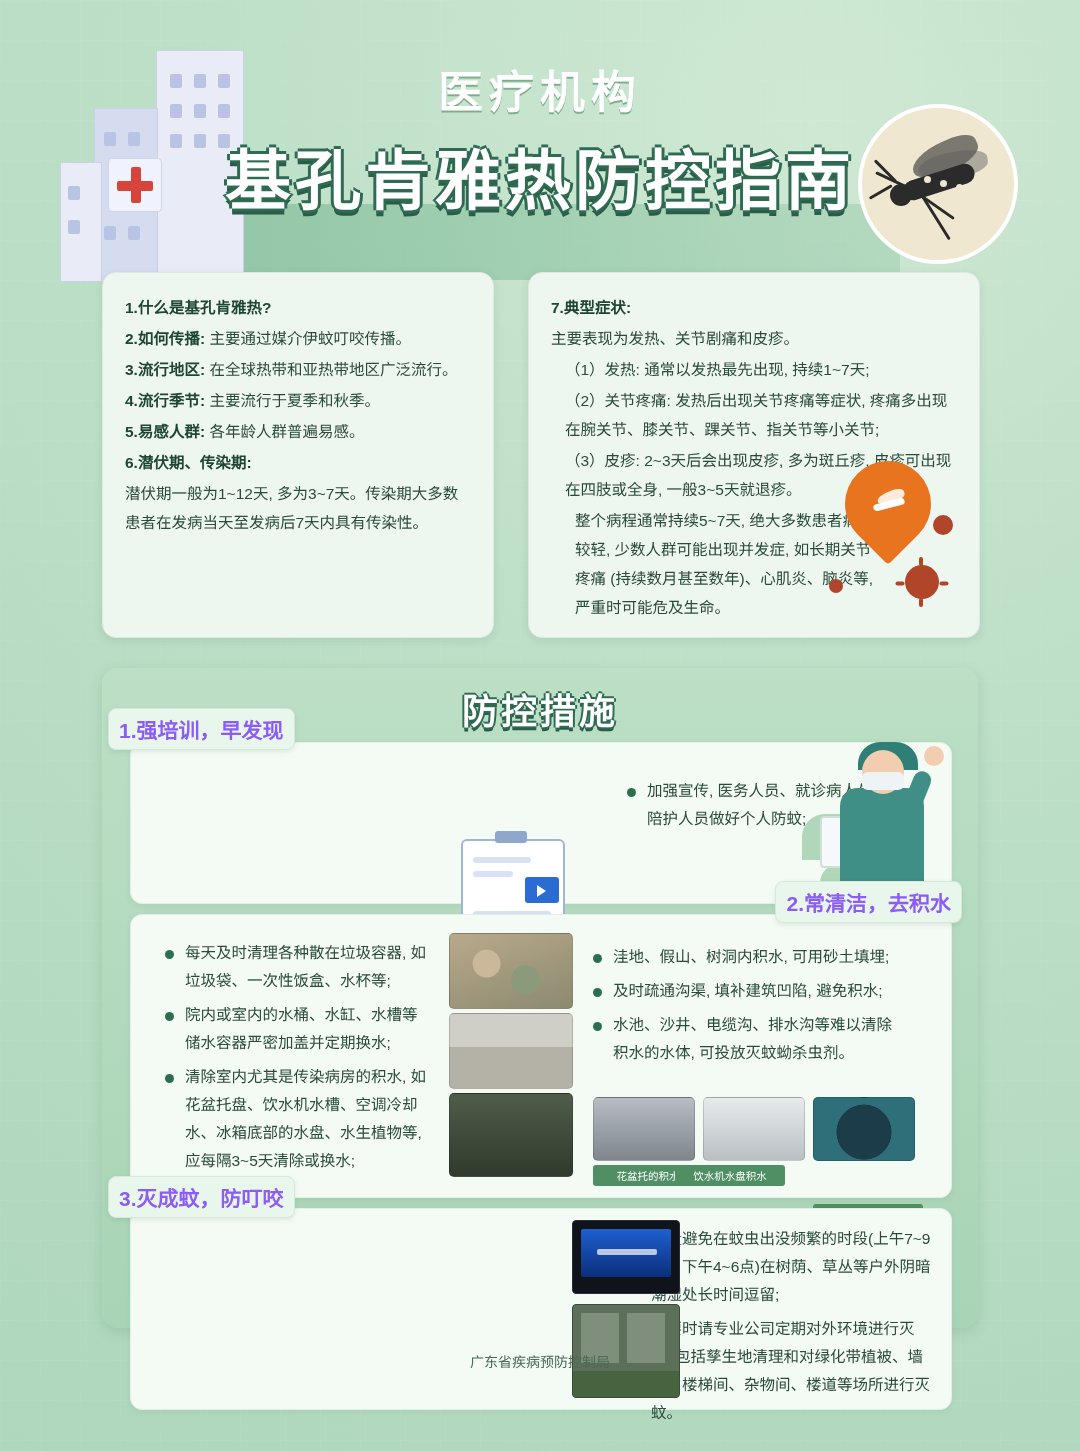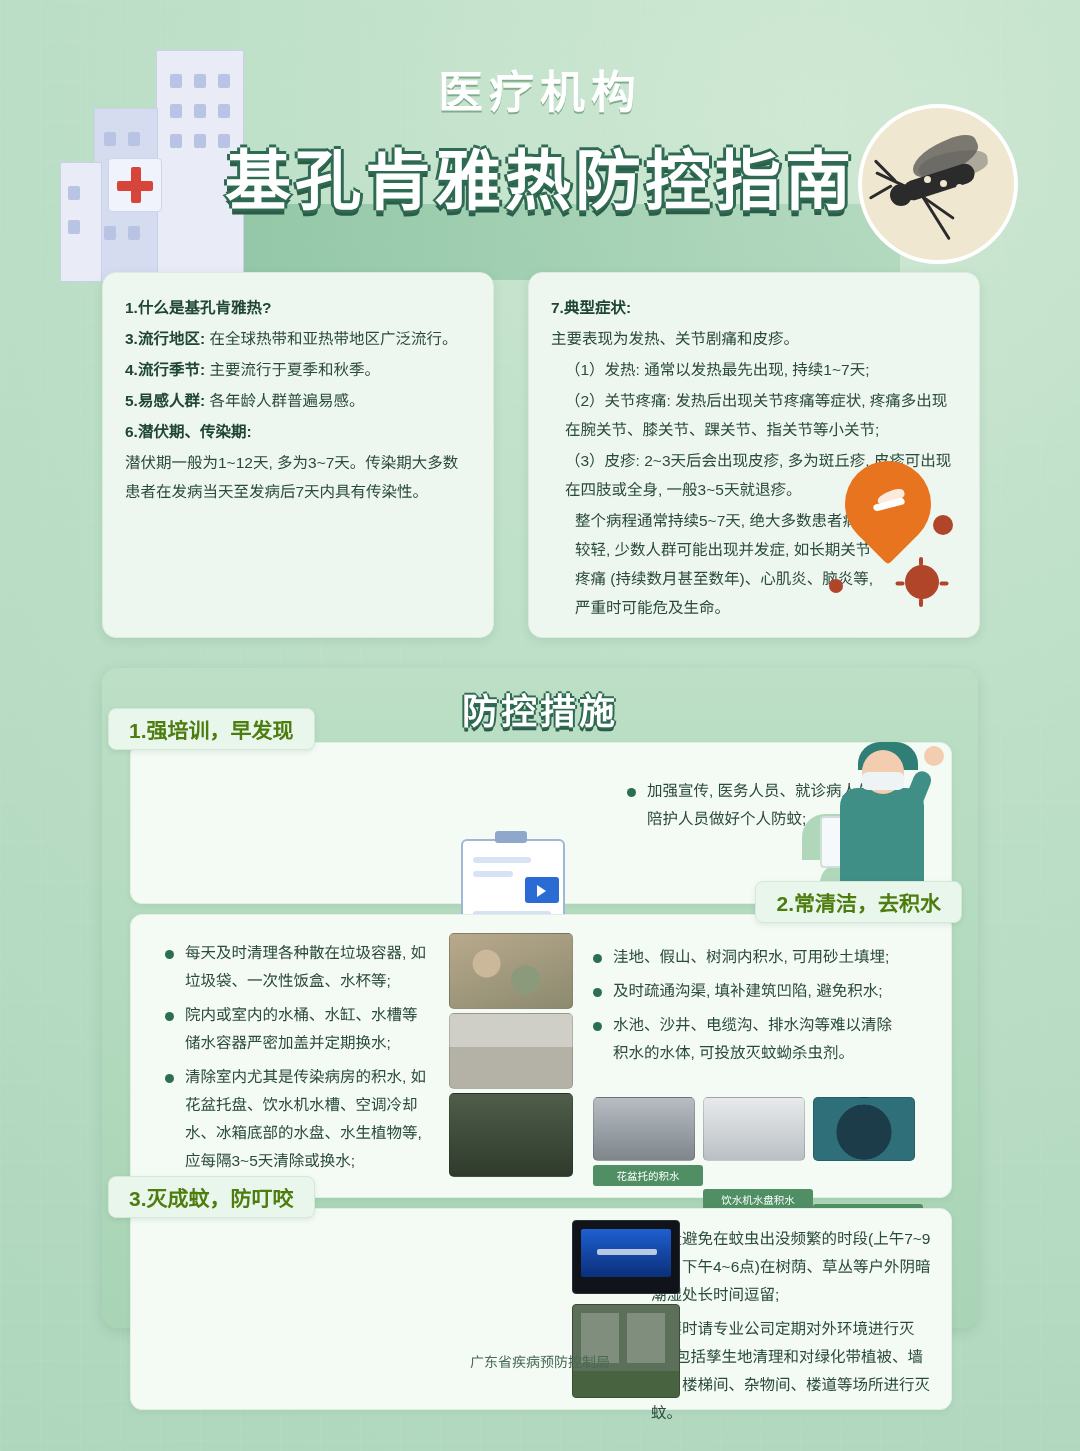--- a/index.html
+++ b/index.html
@@ -98,22 +98,22 @@
     position:absolute;left:28px;width:820px;background:#f4fbf5;border-radius:12px;
     border:1px solid #e2f0e4;box-shadow:0 2px 6px rgba(60,100,75,.08);
   }
   .wb1{top:74px;height:160px;}
   .wb2{top:246px;height:282px;}
   .wb3{top:540px;height:200px;}
 
   .sec-tag{
     position:absolute;height:40px;border-radius:8px;background:#e9f6ec;
     border:1px solid #d4e9d8;box-shadow:0 2px 5px rgba(60,100,75,.12);
-    display:flex;align-items:center;padding:0 20px;
-    font-size:21px;font-weight:bold;color:#4d7c0f;
+    display:flex;align-items:center;padding:0 10px;
+    font-size:21px;font-weight:bold;color:#8b5cf6;
   }
   .tag1{left:6px;top:40px;}
   .tag2{right:16px;top:213px;}
   .tag3{left:6px;top:508px;text-align:center;}
 
   .bullets{font-size:15.5px;line-height:28px;color:#2a4a3b;}
   .bl{position:relative;padding-left:20px;margin-bottom:6px;}
   .bl::before{content:"";position:absolute;left:0;top:11px;width:9px;height:9px;border-radius:50%;background:#2c6f50;}
 
   .col{position:absolute;}
@@ -225,20 +225,24 @@
     <div class="leg" style="left:30px;top:76px;width:26px;transform:rotate(150deg);"></div>
   </div>
 </div>
 
 <div class="top-cards">
 
   <div class="card left">
     <div class="card-inner">
       <div class="blk"><span class="q">1.什么是基孔肯雅热?</span></div>
       <div class="blk">
+        <span class="q">2.如何传播:</span>
+        <span>主要通过媒介伊蚊叮咬传播。</span>
+      </div>
+      <div class="blk">
         <span class="q">3.流行地区:</span>
         <span>在全球热带和亚热带地区广泛流行。</span>
       </div>
       <div class="blk">
         <span class="q">4.流行季节:</span>
         <span>主要流行于夏季和秋季。</span>
       </div>
       <div class="blk">
         <span class="q">5.易感人群:</span>
         <span>各年龄人群普遍易感。</span>
@@ -329,21 +333,21 @@
       <div class="bl">洼地、假山、树洞内积水, 可用砂土填埋;</div>
       <div class="bl">及时疏通沟渠, 填补建筑凹陷, 避免积水;</div>
       <div class="bl">水池、沙井、电缆沟、排水沟等难以清除积水的水体, 可投放灭蚊蚴杀虫剂。</div>
     </div>
 
     <div class="thumb ph4" style="left:462px;top:182px;width:100px;height:62px;"></div>
     <div class="thumb ph5" style="left:572px;top:182px;width:100px;height:62px;"></div>
     <div class="thumb ph6" style="left:682px;top:182px;width:100px;height:62px;"></div>
 
     <div class="cap" style="left:462px;top:250px;width:100px;">花盆托的积水</div>
-    <div class="cap" style="left:572px;top:250px;width:100px;margin-top:24px;">饮水机水盘积水</div>
+    <div class="cap" style="left:544px;top:250px;width:100px;">饮水机水盘积水</div>
     <div class="cap" style="left:682px;top:250px;width:100px;margin-top:39px;">闲置积水容器积水</div>
   </div>
 
   <div class="sec-tag tag2">2.常清洁，去积水</div>
 
   <div class="white-box wb3">
     <div class="col bullets" style="left:500px;top:16px;width:300px;">
       <div class="bl">尽量避免在蚊虫出没频繁的时段(上午7~9点、下午4~6点)在树荫、草丛等户外阴暗潮湿处长时间逗留;</div>
       <div class="bl">必要时请专业公司定期对外环境进行灭蚊, 包括孳生地清理和对绿化带植被、墙角、楼梯间、杂物间、楼道等场所进行灭蚊。</div>
     </div>

